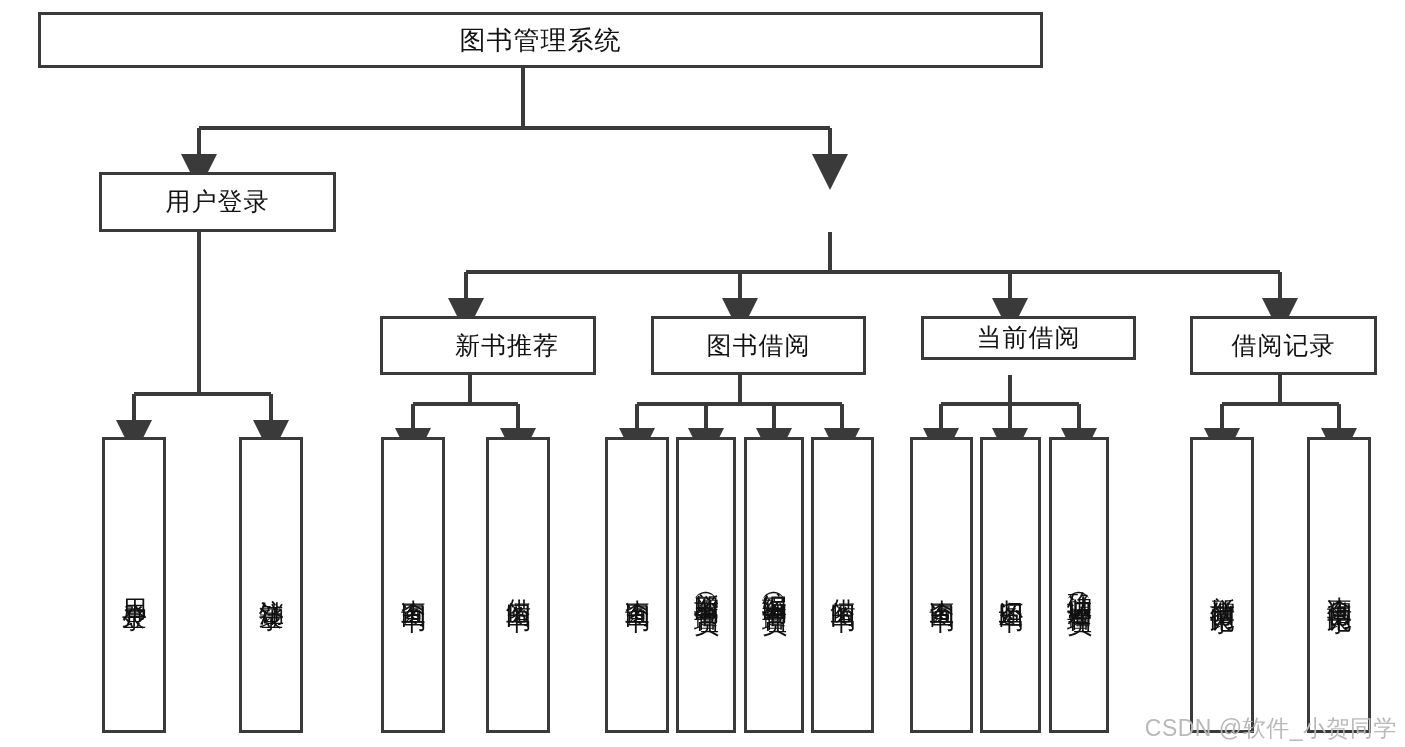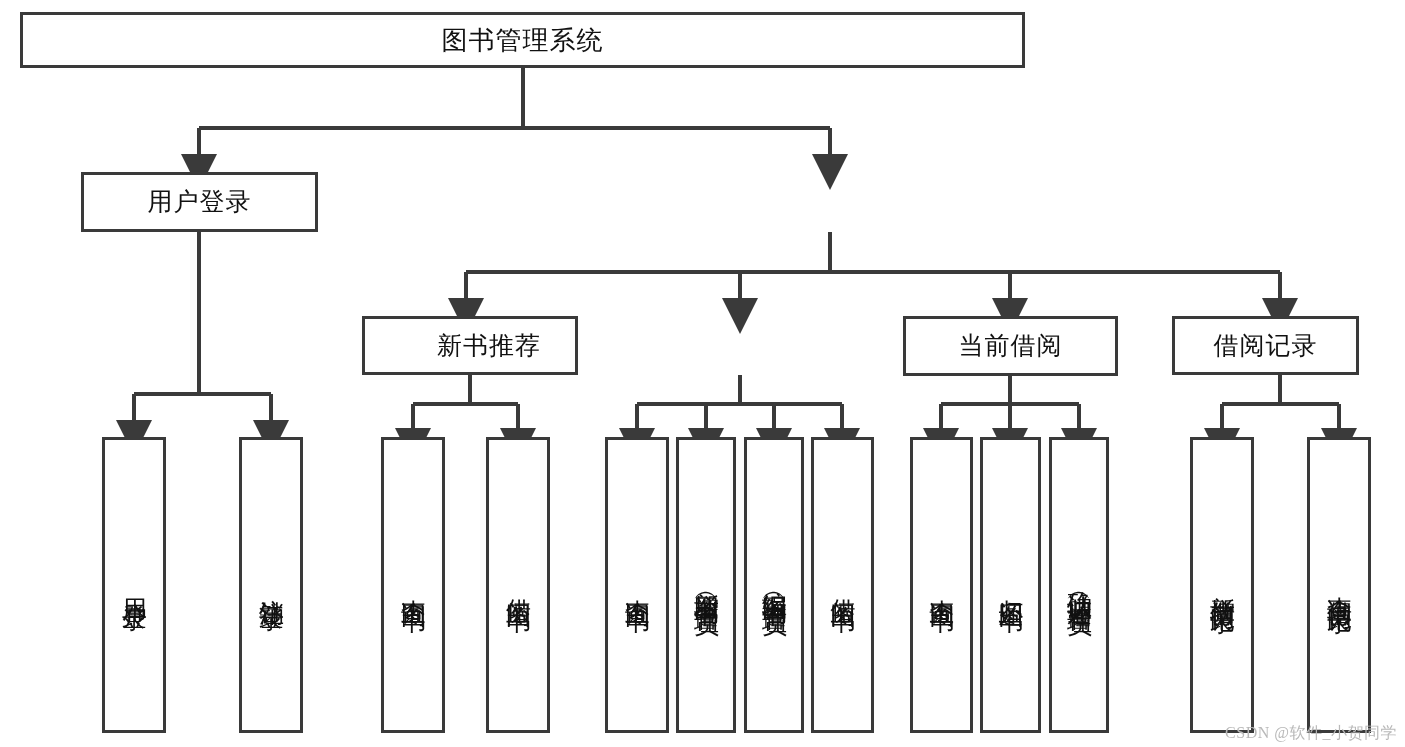--- a/index.html
+++ b/index.html
@@ -32,20 +32,21 @@
     border: 3px solid #3a3a3a;
     display: flex;
     align-items: center;
     justify-content: center;
     color: #111111;
   }
   .node.h {
     font-size: 25px;
     letter-spacing: 1px;
     line-height: 1.1;
+    margin-left: 18px;
   }
   .node.root {
     font-size: 26px;
   }
   .node.v {
     align-items: center;
     justify-content: center;
   }
   .vtext {
     writing-mode: vertical-rl;
@@ -53,25 +54,25 @@
     font-size: 25px;
     line-height: 1.28;
     letter-spacing: 3px;
     white-space: nowrap;
     color: #111111;
   }
   #watermark {
     position: absolute;
     right: 8px;
     bottom: 3px;
-    font-size: 16px;
+    font-size: 23px;
     color: #b9b9b9;
     letter-spacing: 0.5px;
     white-space: nowrap;
-    font-family: Liberation Serif, serif;
+    font-family: Liberation Sans, sans-serif;
   }
 </style>
 </head>
 <body>
 
 <div id="canvas">
 
   <svg id="wires" viewBox="0 0 1405 747">
     <defs>
       <marker id="arrow" markerWidth="9" markerHeight="9" refX="1" refY="4.5" orient="auto" markerUnits="strokeWidth">
@@ -127,21 +128,24 @@
     <span>图书管理系统</span>
   </div>
 
   <div class="node h" style="left:81px; top:172px; width:237px; height:60px;">
     <span>用户登录</span>
   </div>
 
   <div class="node h" style="left:362px; top:316px; width:216px; height:59px;padding-left:38px;">
     <span>新书推荐</span>
   </div>
-  <div class="node h" style="left:903px; top:316px; width:215px; height:60px;">
+  <div class="node h" style="left:633px; top:316px; width:215px; height:59px;">
+    <span>图书借阅</span>
+  </div>
+  <div class="node h" style="left:903px; top:316px; width:215px; height:44px;">
     <span>当前借阅</span>
   </div>
   <div class="node h" style="left:1172px; top:316px; width:187px; height:59px;">
     <span>借阅记录</span>
   </div>
 
   <div class="node v" style="left:102px; top:437px; width:64px; height:296px;">
     <span class="vtext">用户登录</span>
   </div>
   <div class="node v" style="left:239px; top:437px; width:64px; height:296px;">

